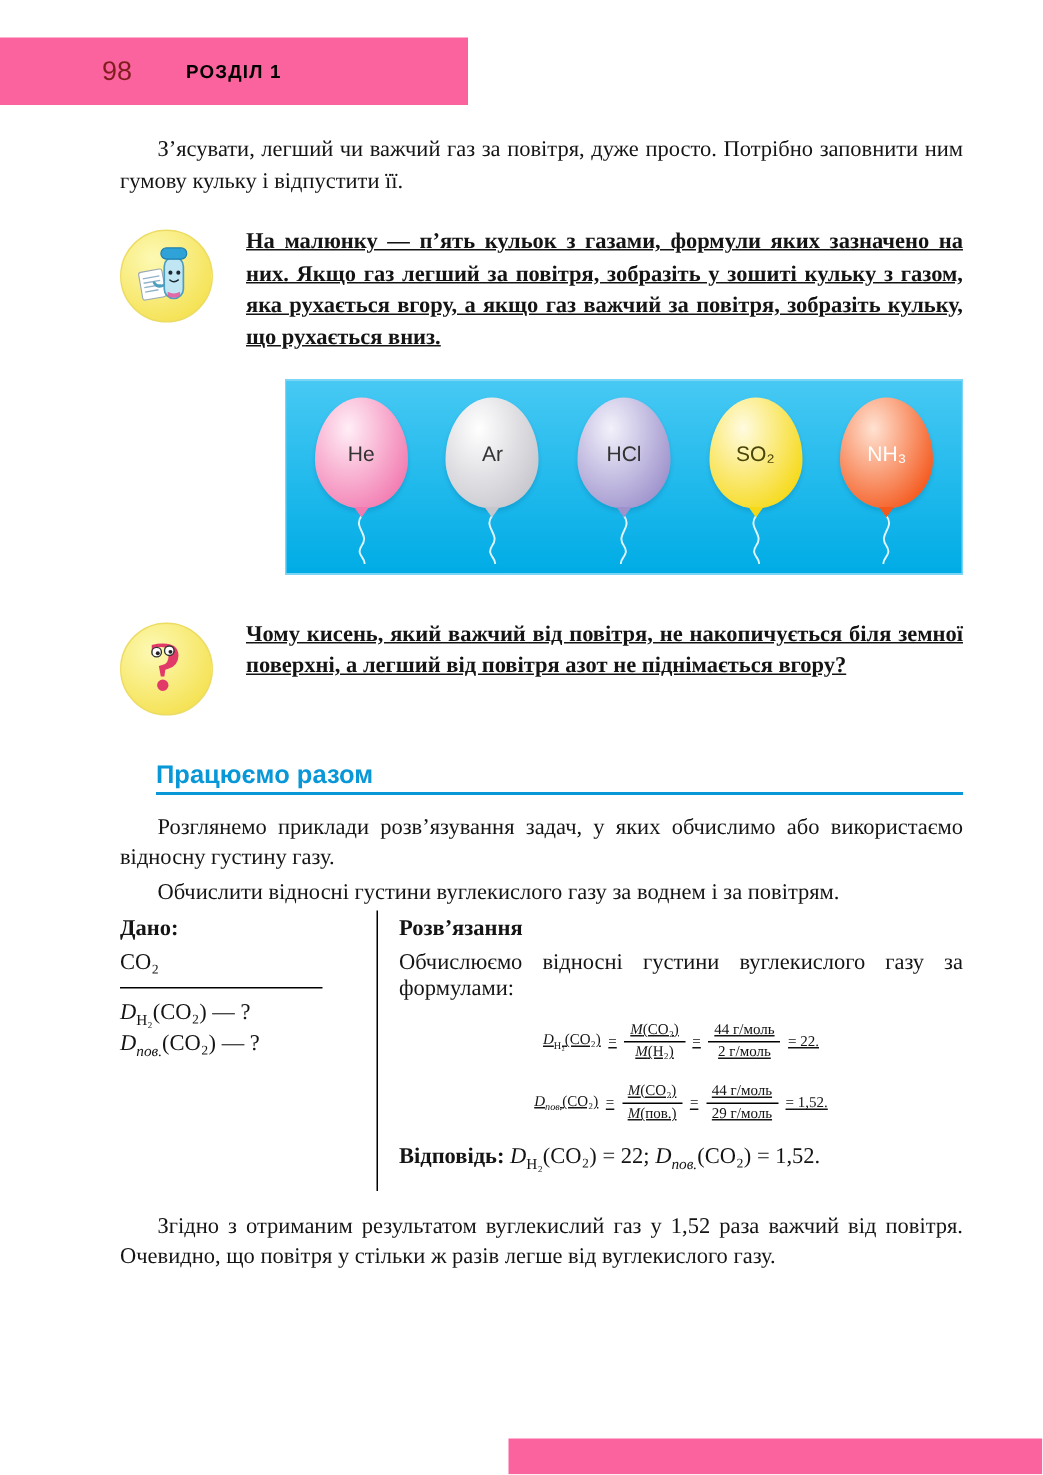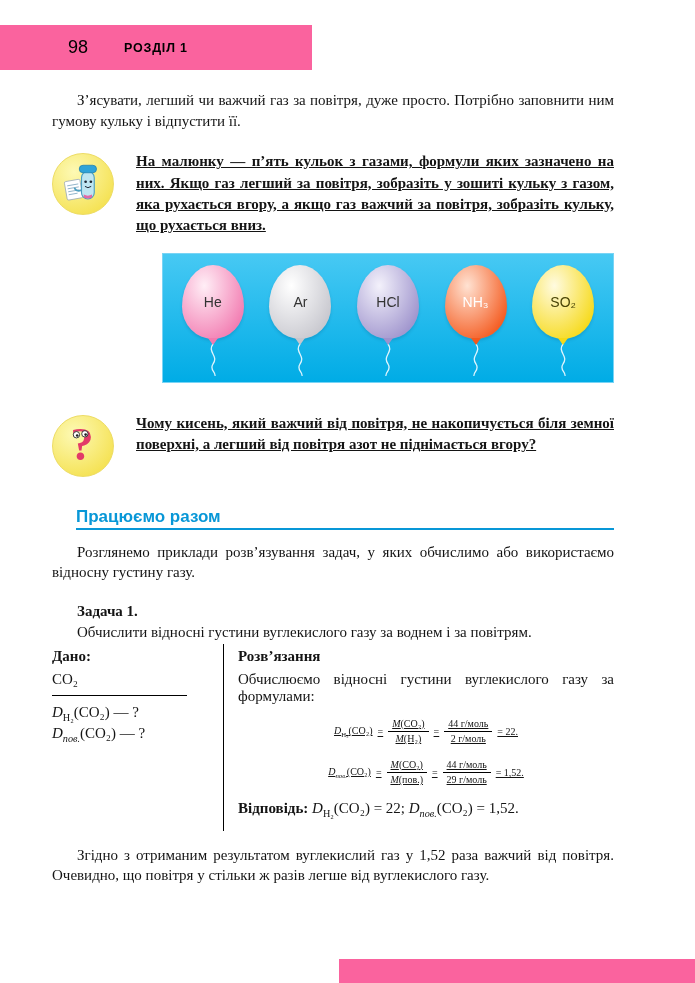--- a/index.html
+++ b/index.html
@@ -11,31 +11,31 @@
     position:relative;
   }
   .page { position:relative; width:695px; height:983px; background:#fff; overflow:hidden; }
 
   
   .top-strip {
     position:absolute; top:25px; left:0; width:312px; height:45px;
     background:var(--pink,#fa639e);
     display:flex; align-items:center;
   }
-  .page-num { margin-left:68px; font-size:18px; font-family:"Liberation Sans","DejaVu Sans",sans-serif; color:#000000; }
+  .page-num { margin-left:68px; font-size:18px; font-family:"Liberation Sans","DejaVu Sans",sans-serif; color:#7f1d1d; }
   .chapter  { margin-left:36px; font-size:12.5px; font-weight:bold; letter-spacing:.8px;
               font-family:"Liberation Sans","DejaVu Sans",sans-serif; color:#000000; }
 
   .bottom-strip {
     position:absolute; bottom:0; right:0; width:356px; height:24px;
     background:var(--pink,#fa639e);
   }
 
   
-  .content { position:absolute; top:90px; left:52px; width:562px; }
+  .content { position:absolute; top:90px; left:80px; width:562px; }
   p.body { font-size:15px; line-height:1.38; text-align:justify; }
   .indent { text-indent:25px; }
 
   .note-row { display:flex; gap:22px; margin-top:20px; align-items:flex-start;text-decoration:underline; }
   .note-icon {
     flex:0 0 62px; width:62px; height:62px; border-radius:50%;
     background:radial-gradient(circle at 35% 30%, #fdf9b4, #f4e04c 85%);
     border:1px solid #eddc64;
     display:flex; align-items:center; justify-content:center;
     margin-top:2px;
@@ -170,36 +170,36 @@
       </div>
       <div class="balloon-slot" style="--c1: #f3f1fb; --c2: #9d92cc; --lc: #333333;">
         <div class="balloon-body">
           <span class="balloon-label">HCl</span>
         </div>
         <div class="balloon-knot"></div>
         <svg class="balloon-string" width="16" height="32" viewBox="0 0 16 32">
             <path d="M8 0 C 14 8, 2 12, 8 20 C 12 26, 5 28, 6 32" fill="none" stroke="#dff4fd" stroke-width="1.3"></path>
           </svg>
       </div>
+      <div class="balloon-slot" style="--c1: #fffbe0; --c2: #f6d916; --lc: #4a4508;">
+        <div class="balloon-body">
+          <span class="balloon-label">SO₂</span>
+        </div>
+        <div class="balloon-knot"></div>
+        <svg class="balloon-string" width="16" height="32" viewBox="0 0 16 32">
+            <path d="M8 0 C 2 8, 14 12, 8 20 C 4 26, 11 28, 10 32" fill="none" stroke="#dff4fd" stroke-width="1.3"></path>
+          </svg>
+      </div>
       <div class="balloon-slot" style="--c1: #ffe2d2; --c2: #f4581c; --lc: #ffffff;">
         <div class="balloon-body">
           <span class="balloon-label">NH₃</span>
         </div>
         <div class="balloon-knot"></div>
         <svg class="balloon-string" width="16" height="32" viewBox="0 0 16 32">
             <path d="M8 0 C 14 8, 2 12, 8 20 C 12 26, 5 28, 6 32" fill="none" stroke="#dff4fd" stroke-width="1.3"></path>
-          </svg>
-      </div>
-      <div class="balloon-slot" style="--c1: #fffbe0; --c2: #f6d916; --lc: #4a4508;">
-        <div class="balloon-body">
-          <span class="balloon-label">SO₂</span>
-        </div>
-        <div class="balloon-knot"></div>
-        <svg class="balloon-string" width="16" height="32" viewBox="0 0 16 32">
-            <path d="M8 0 C 2 8, 14 12, 8 20 C 4 26, 11 28, 10 32" fill="none" stroke="#dff4fd" stroke-width="1.3"></path>
           </svg>
       </div>
     </div>
 
     <div class="note-row" style="margin-top:30px;">
       <div class="note-icon">
         <svg class="qmark-svg" viewBox="0 0 64 64" width="62" height="62">
           <text x="31" y="47" font-size="50" font-family="Liberation Serif, serif" font-weight="bold" fill="#e23a68" text-anchor="middle">?</text>
           <circle cx="25" cy="20" r="3.4" fill="#ffffff" stroke="#333" stroke-width="1"></circle>
           <circle cx="34" cy="19" r="3.4" fill="#ffffff" stroke="#333" stroke-width="1"></circle>
@@ -209,21 +209,20 @@
       </div>
       <p class="note-text">Чому кисень, який важчий від повітря, не накопичується біля земної поверхні, а легший від повітря азот не піднімається вгору?</p>
     </div>
 
     <div class="section-head">
       <span class="section-title">Працюємо разом</span>
     </div>
 
     <p class="body indent lead">Розглянемо приклади розв’язування задач, у яких обчислимо або використаємо відносну густину газу.</p>
 
-    <p class="problem-label">Задача 1.</p>
     <p class="body indent statement">Обчислити відносні густини вуглекислого газу за воднем і за повітрям.</p>
 
     <div class="solution">
 
       <div class="given-col">
         <div class="given-label">Дано:</div>
         <div class="given-value">CO₂</div>
         <div class="given-hr"></div>
         <div class="find-line"><i>D</i><sub>H₂</sub><span>(CO₂) — ?</span></div>
         <div class="find-line"><i>D</i><sub class="sub-it">пов.</sub><span>(CO₂) — ?</span></div>

